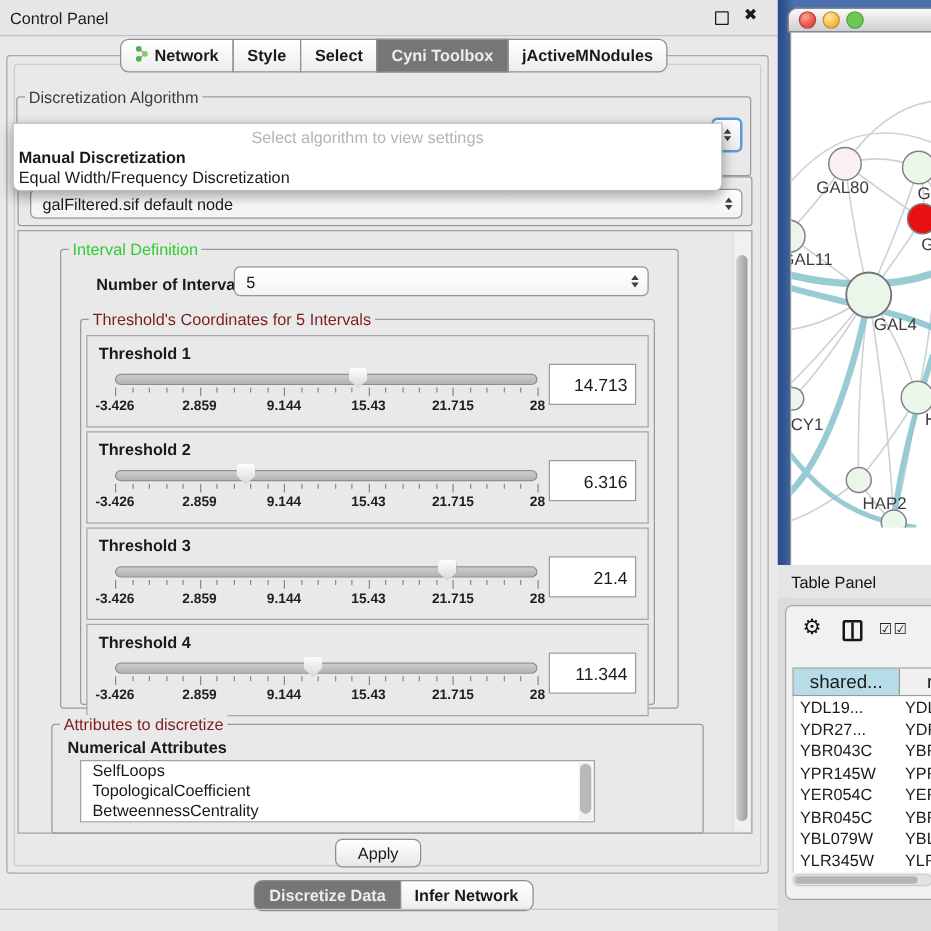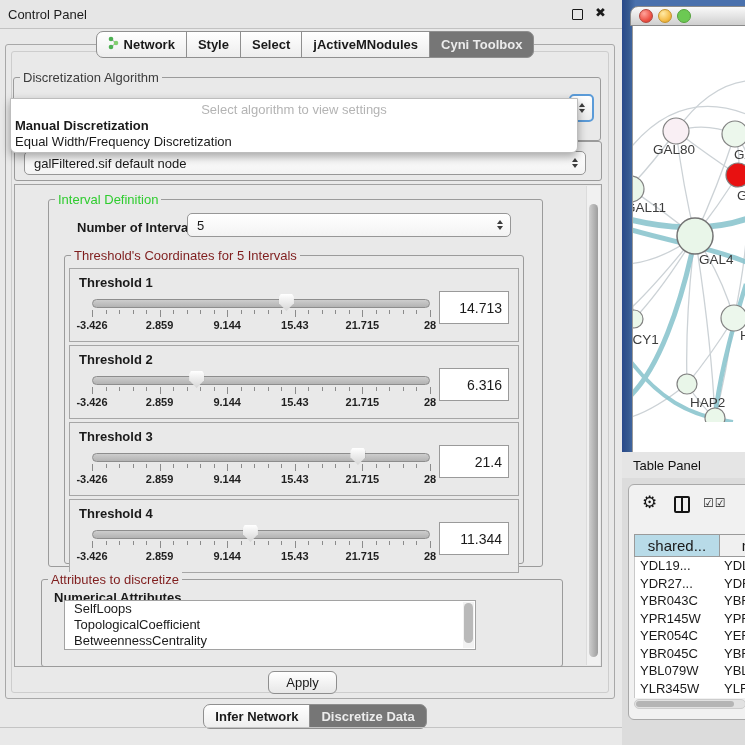--- a/index.html
+++ b/index.html
@@ -20,21 +20,21 @@
   .outer-box{position:absolute;left:5px;top:44px;width:608px;height:653px;border:1px solid #a8a8a8;border-radius:3px;}
   .inner-box{position:absolute;left:11px;top:51px;width:596px;height:640px;border:1px solid #cdcdcd;border-radius:3px;}
   .cp-bottom-line{position:absolute;left:0;top:727px;width:622px;border-top:1px solid #c4c4c4;}
   .group{position:absolute;border:1px solid #9b9b9b;border-radius:3px;}
   .legend{position:absolute;top:-8px;left:6px;background:#e9e9e9;padding:0 3px;font-size:13px;white-space:nowrap;}
   .legend.green{color:#2fcc2f;}
   .legend.blue{color:#7f1d1d;}
   .legend.gray{color:#3c3c3c;}
   
   .combo{position:absolute;border:1px solid #979797;border-radius:5px;background:linear-gradient(#ffffff,#f3f3f3);
-         font-size:13px;display:flex;align-items:center;padding:0 16px 0 9px;cursor:pointer;}
+         font-size:13px;display:flex;align-items:center;padding:0 24px 0 9px;cursor:pointer;}
   .stepper{position:absolute;right:7px;top:50%;transform:translateY(-50%);display:flex;flex-direction:column;gap:2px;}
   .stepper i{display:block;width:0;height:0;border-left:3.5px solid transparent;border-right:3.5px solid transparent;}
   .stepper .up{border-bottom:4.5px solid #3d3d3d;}
   .stepper .dn{border-top:4.5px solid #3d3d3d;}
   .combo-stub{position:absolute;left:569px;top:94px;width:21px;height:24px;border:2px solid #5b9bd8;border-radius:5px;
               background:linear-gradient(#fff,#ececec);z-index:2;cursor:pointer;}
   
   .popup{position:absolute;left:10px;top:98px;width:566px;height:53px;background:#ffffff;border:1px solid #bdbdbd;
          border-radius:0 0 6px 6px;box-shadow:0 4px 10px rgba(0,0,0,.35);z-index:50;}
   .popup-placeholder{position:absolute;left:0;top:3px;width:100%;text-align:center;font-size:13px;color:#b4b4b4;}
@@ -58,21 +58,21 @@
          filter:drop-shadow(0 0 1px #6f6f6f);cursor:pointer;}
   .ticks{position:absolute;left:22px;right:88px;top:41px;height:8px;}
   .ticks i{position:absolute;top:0;width:1px;height:4px;background:#8b8b8b;}
   .ticks i.major{height:7px;}
   .tick-labels{position:absolute;left:22px;right:88px;top:50px;height:13px;}
   .tick-labels b{position:absolute;transform:translateX(-50%);font-size:11px;font-weight:bold;color:#1f1f1f;white-space:nowrap;}
   .value-box{position:absolute;right:9px;top:22px;width:62px;height:31px;background:#fff;border:1px solid #9a9a9a;
              font-size:14px;display:flex;align-items:center;justify-content:flex-end;padding-right:6px;}
   
   .attr-sub{position:absolute;left:12px;top:10px;font-size:13px;font-weight:bold;}
-  .listbox{position:absolute;left:22px;top:20px;width:410px;height:48px;background:#fff;border:1px solid #a2a2a2;overflow:hidden;}
+  .listbox{position:absolute;left:22px;top:28px;width:410px;height:48px;background:#fff;border:1px solid #a2a2a2;overflow:hidden;}
   .attr-item{padding:1px 0 1px 9px;font-size:13px;line-height:14px;cursor:default;}
   .lb-scroll{position:absolute;right:1px;top:1px;bottom:1px;width:11px;background:#f2f2f2;}
   .lb-thumb{position:absolute;left:1px;right:1px;top:1px;height:40px;background:#b9b9b9;border-radius:5px;}
   .apply-btn{position:absolute;left:268px;top:671px;width:67px;height:21px;border:1px solid #8e8e8e;border-radius:6px;
              background:linear-gradient(#ffffff,#e7e7e7);font-size:13px;display:flex;align-items:center;justify-content:center;cursor:pointer;}
   .bottom-tabs{position:absolute;left:0;top:704px;width:622px;display:flex;justify-content:center;}
   
   .right{position:absolute;left:622px;top:0;width:123px;height:745px;overflow:hidden;}
   .blue-bg{position:absolute;left:0;top:0;width:123px;height:452px;
            background:linear-gradient(90deg,#29498a 0%,#35588f 5%,#4a71ad 11%,#4a71ad 100%);}
@@ -126,25 +126,25 @@
           </svg>
       </span>
       <span>Network</span>
     </div>
     <div class="tab">
         <span>Style</span>
       </div>
     <div class="tab">
         <span>Select</span>
       </div>
+    <div class="tab selected">
+        <span>Cyni Toolbox</span>
+      </div>
     <div class="tab">
         <span>jActiveMNodules</span>
-      </div>
-    <div class="tab selected">
-        <span>Cyni Toolbox</span>
       </div>
   </div>
 
   <div class="outer-box"></div>
   <div class="inner-box"></div>
 
   <div class="group" style="left:13px;top:77px;width:586px;height:62px;">
     <span class="legend gray">Discretization Algorithm</span>
   </div>
   <div class="combo-stub">
@@ -375,25 +375,25 @@
     </div>
 
     <div class="vscroll">
       <div class="vthumb" style="top:18px;bottom:8px;"></div>
     </div>
   </div>
 
   <div class="apply-btn">Apply</div>
 
   <div class="bottom-tabs">
+    <div class="tab selected">
+        <span>Discretize Data</span>
+      </div>
     <div class="tab">
         <span>Infer Network</span>
-      </div>
-    <div class="tab selected">
-        <span>Discretize Data</span>
       </div>
   </div>
   <div class="cp-bottom-line"></div>
 </div>
 
 <div class="right">
   <div class="blue-bg"></div>
 
   <div class="net-window">
     <div class="net-titlebar">

